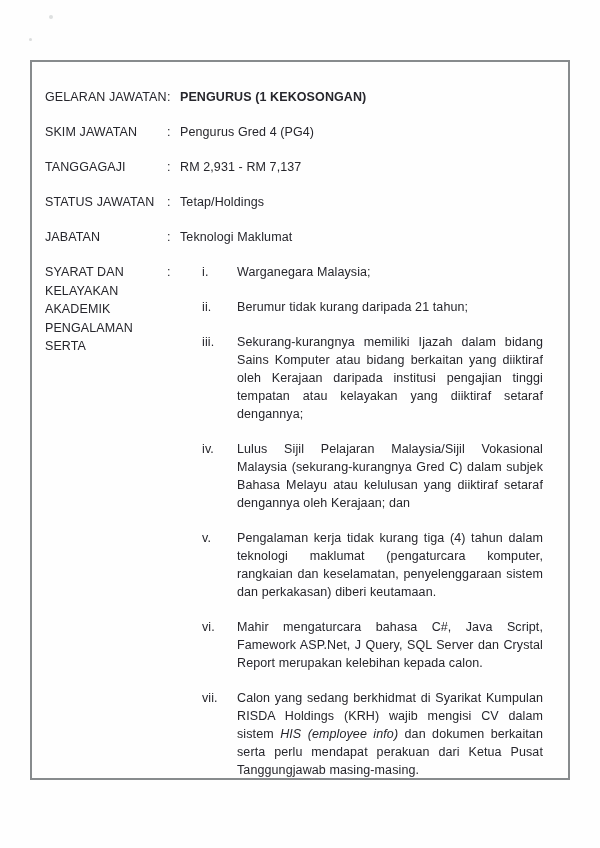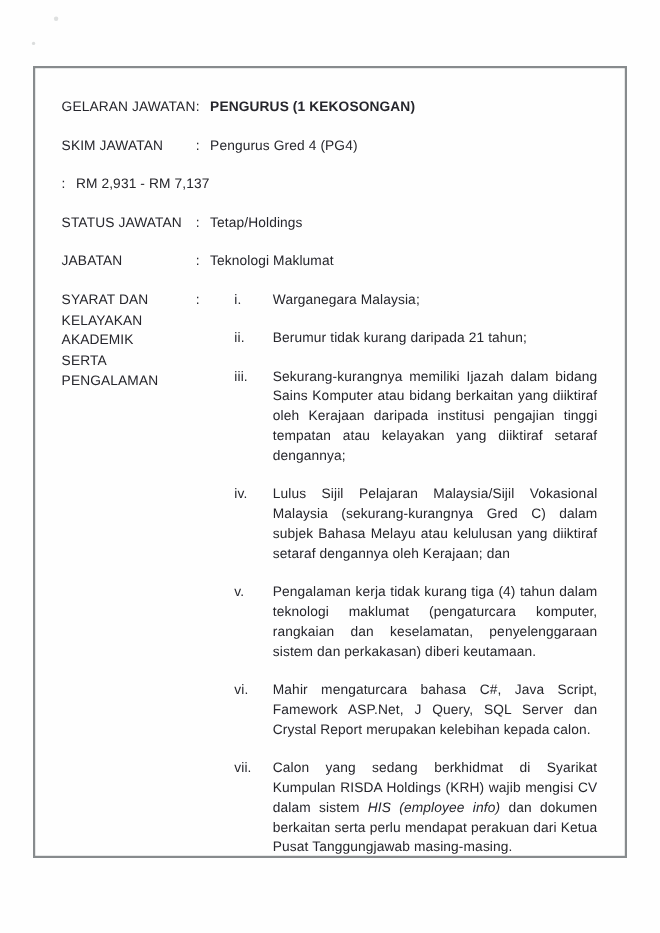--- a/index.html
+++ b/index.html
@@ -18,21 +18,21 @@
   }
   .dot-a { left: 49px; top: 15px; width: 4px; height: 4px; opacity: .55; }
   .dot-b { left: 29px; top: 38px; width: 3px; height: 3px; opacity: .6; }
 
   .page-box {
     position: absolute;
     left: 30px; top: 60px;
     width: 540px; height: 720px;
     border: 2px solid #878b8d;
     background: #fefefe;
-    padding: 26px 25px 0 24px;
+    padding: 26px 25px 0 13px;
   }
 
   .field-row {
     display: flex;
     align-items: flex-start;
     margin-bottom: 17px;
     font-size: 12.5px;
     line-height: 18px;
     letter-spacing: .1px;
   }
@@ -88,20 +88,21 @@
     <span class="value bold">PENGURUS (1 KEKOSONGAN)</span>
   </div>
 
   <div class="field-row">
     <span class="label">SKIM JAWATAN</span>
     <span class="colon">:</span>
     <span class="value">Pengurus Gred 4 (PG4)</span>
   </div>
 
   <div class="field-row">
+    <span class="label">TANGGAGAJI</span>
     <span class="colon">:</span>
     <span class="value">RM 2,931 - RM 7,137</span>
   </div>
 
   <div class="field-row">
     <span class="label">STATUS JAWATAN</span>
     <span class="colon">:</span>
     <span class="value">Tetap/Holdings</span>
   </div>
 
@@ -109,22 +110,22 @@
     <span class="label">JABATAN</span>
     <span class="colon">:</span>
     <span class="value">Teknologi Maklumat</span>
   </div>
 
   <div class="req-row">
     <div class="label req-label">
       <div>SYARAT DAN</div>
       <div>KELAYAKAN</div>
       <div>AKADEMIK</div>
+      <div>PENGALAMAN</div>
       <div>SERTA</div>
-      <div>PENGALAMAN</div>
     </div>
     <span class="colon">:</span>
 
     <div class="items">
 
       <div class="item">
         <span class="num">i.</span>
         <span class="text">Warganegara Malaysia;</span>
       </div>
 

